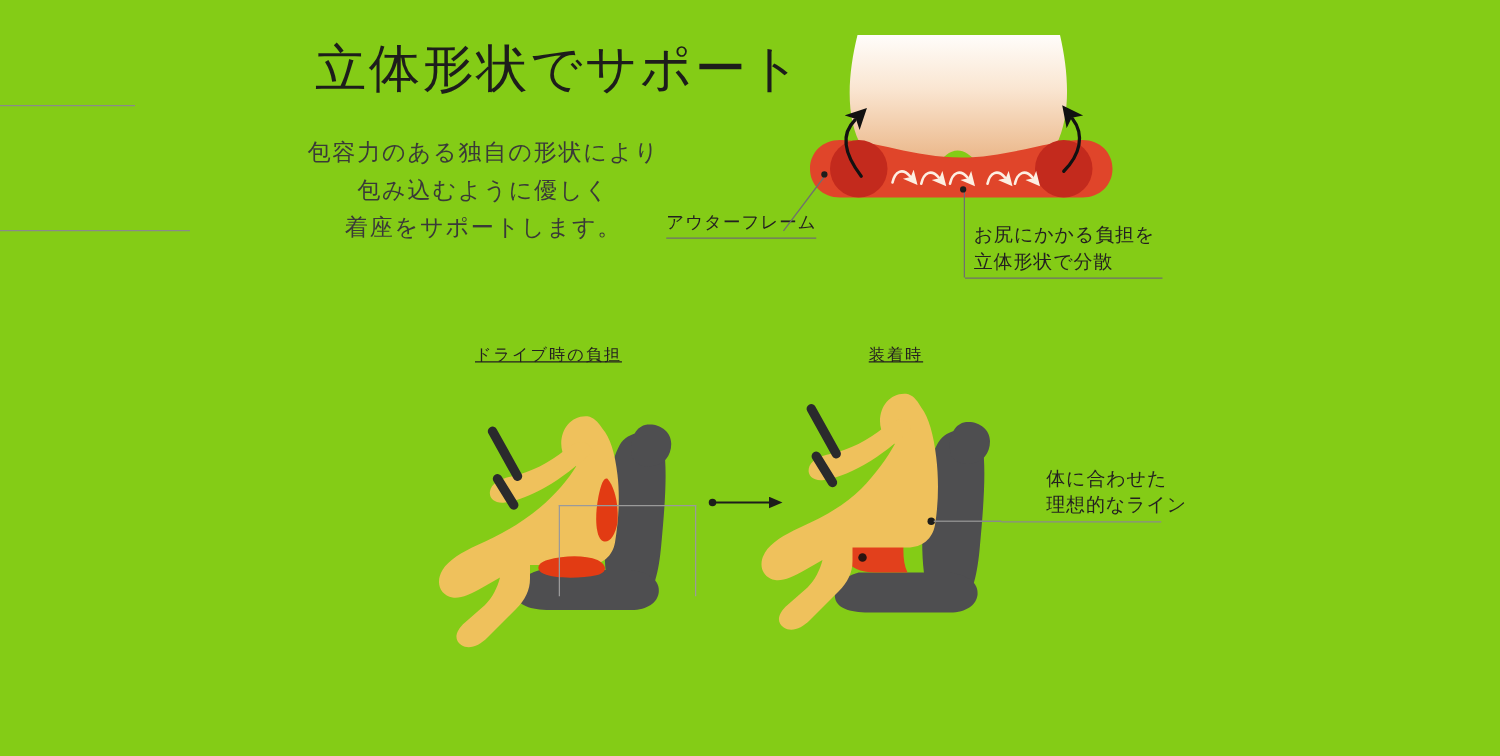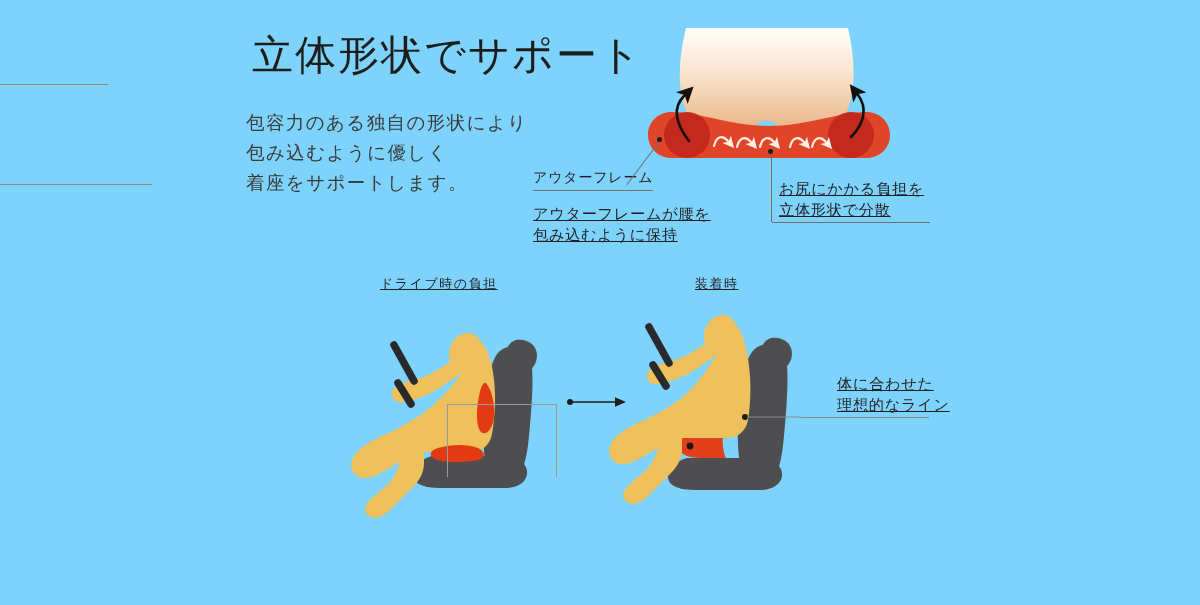--- a/index.html
+++ b/index.html
@@ -4,21 +4,21 @@
 <style>
   html, body {
     margin: 0;
     padding: 0;
     background: #ffffff;
   }
   #stage {
     position: relative;
     width: 1200px;
     height: 605px;
-    background: #7dd3fc;
+    background: #84cc16;
     overflow: hidden;
     font-family: "Liberation Serif", "DejaVu Serif", serif;
     color: #231f20;
   }
 
   
   .headline {
     position: absolute;
     left: 252px;
     top: 28px;
@@ -49,21 +49,20 @@
   #head-left  { left: 380px; top: 275px; }
   #head-right { left: 695px; top: 275px; }
 
   .callout {
     position: absolute;
     font-size: 15.2px;
     line-height: 21px;
     letter-spacing: 0.7px;
     color: #231f20;
     white-space: pre;
-    text-decoration: underline;
   }
 
   
   #lbl-frame-title {
     position: absolute;
     left: 533px;
     top: 169px;
     font-size: 14px;
     letter-spacing: 0.8px;
     color: #231f20;
@@ -376,27 +375,25 @@
 
       <circle cx="690" cy="446" r="3.4" fill="#2A1410"></circle>
 
       <circle cx="745" cy="417" r="3" fill="#1d1d1b"></circle>
       <line x1="747" y1="417" x2="801" y2="417" stroke="#8a8a8a" stroke-width="1.2"></line>
     </g>
   </svg>
 
   <div class="headline">立体形状でサポート</div>
 
-  <div class="lede" style="white-space: pre;">包容力のある独自の形状により
+  <div class="lede" style="white-space: pre; text-align: center;">包容力のある独自の形状により
 包み込むように優しく
 着座をサポートします。</div>
 
   <div id="lbl-frame-title">アウターフレーム</div>
-  <div class="callout" id="lbl-frame-sub">アウターフレームが腰を
-包み込むように保持</div>
   <div id="leader-frame"></div>
   <div id="leader-frame-dot"></div>
 
   <div class="callout" id="lbl-hip">お尻にかかる負担を
 立体形状で分散</div>
   <div id="lbl-hip-rule"></div>
   <div id="leader-hip"></div>
   <div id="leader-hip-dot"></div>
 
   <div class="section-head" id="head-left">ドライブ時の負担</div>

